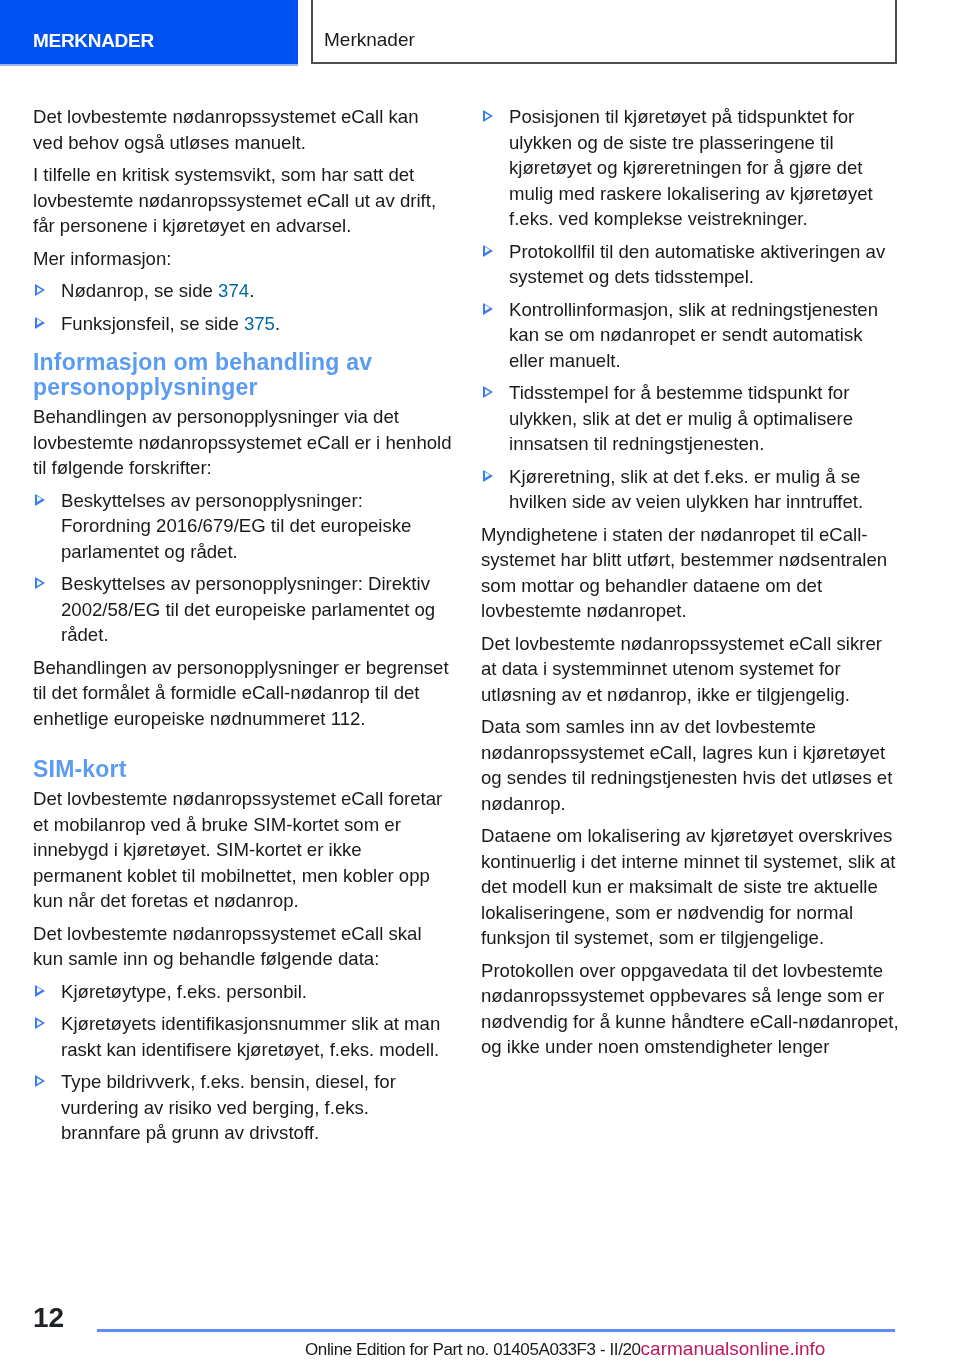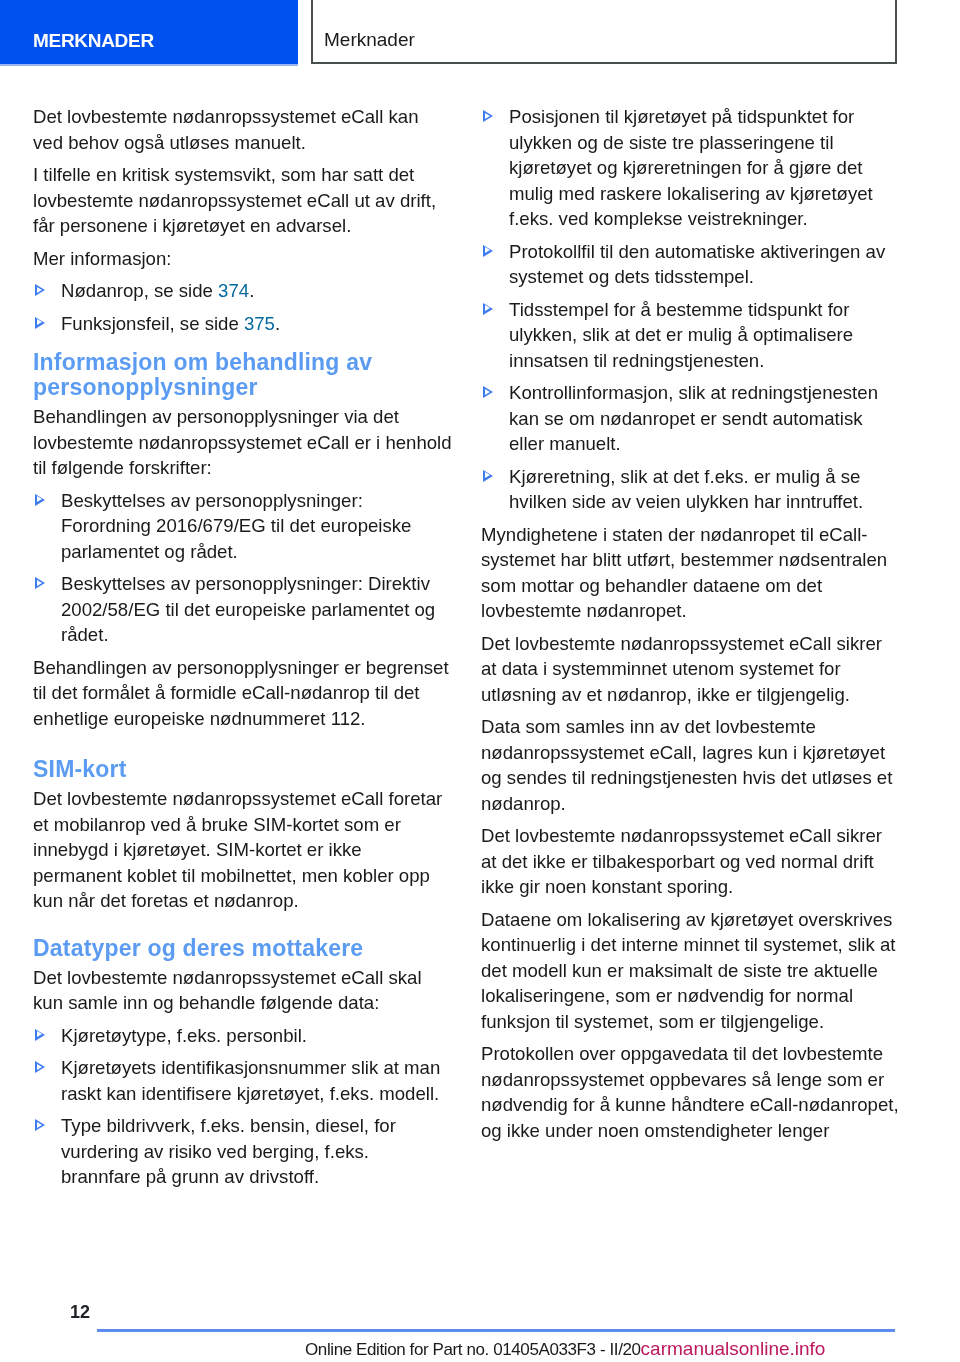--- a/index.html
+++ b/index.html
@@ -37,21 +37,21 @@
     border-top: 6px solid transparent; border-bottom: 6px solid transparent;
     border-left: 10px solid #3c7cf0;
   }
   ul.tri li .tri-icon::after {
     content: ""; position: absolute; left: -8.5px; top: -3.5px; width: 0; height: 0;
     border-top: 3.5px solid transparent; border-bottom: 3.5px solid transparent;
     border-left: 5.5px solid #ffffff;
   }
   a.ref { color: #0369a1; text-decoration: none; }
   .footer-num {
-    position: absolute; left: 33px; top: 1302px; font-size: 18px; font-weight: bold; color: #1f2326; margin-left: 37px;
+    position: absolute; left: 33px; top: 1302px; font-size: 28px; font-weight: bold; color: #1f2326;
   }
   .footer-line {
     position: absolute; left: 97px; top: 1329px; width: 798px; height: 3px; background: #5b8ef0;
   }
   .footer-text {
     position: absolute; left: 305px; top: 1338px; font-size: 17px; color: #1a1a1a; letter-spacing: -0.4px;
     white-space: nowrap;
   }
   .footer-text .wm { color: #be185d; font-size: 19px; letter-spacing: 0; }
 </style>
@@ -84,42 +84,40 @@
   <p>Behandlingen av personopplysninger via det lovbestemte nødanropssystemet eCall er i henhold til følgende forskrifter:</p>
   <ul class="tri">
     <li><span class="tri-icon"></span><span>Beskyttelses av personopplysninger: Forordning 2016/679/EG til det europeiske parlamentet og rådet.</span></li>
     <li><span class="tri-icon"></span><span>Beskyttelses av personopplysninger: Direktiv 2002/58/EG til det europeiske parlamentet og rådet.</span></li>
   </ul>
   <p>Behandlingen av personopplysninger er begrenset til det formålet å formidle eCall-nødanrop til det enhetlige europeiske nødnummeret 112.</p>
 
   <h2 style="margin-top:26px">SIM-kort</h2>
   <p>Det lovbestemte nødanropssystemet eCall foretar et mobilanrop ved å bruke SIM-kortet som er innebygd i kjøretøyet. SIM-kortet er ikke permanent koblet til mobilnettet, men kobler opp kun når det foretas et nødanrop.</p>
 
-  <h2 style="margin-top:22px">Datatyper og deres mottakere</h2>
   <p>Det lovbestemte nødanropssystemet eCall skal kun samle inn og behandle følgende data:</p>
   <ul class="tri">
     <li><span class="tri-icon"></span><span>Kjøretøytype, f.eks. personbil.</span></li>
     <li><span class="tri-icon"></span><span>Kjøretøyets identifikasjonsnummer slik at man raskt kan identifisere kjøretøyet, f.eks. modell.</span></li>
     <li><span class="tri-icon"></span><span>Type bildrivverk, f.eks. bensin, diesel, for vurdering av risiko ved berging, f.eks. brannfare på grunn av drivstoff.</span></li>
   </ul>
 </div>
 
 <div class="col col-right">
   <ul class="tri">
     <li><span class="tri-icon"></span><span>Posisjonen til kjøretøyet på tidspunktet for ulykken og de siste tre plasseringene til kjøretøyet og kjøreretningen for å gjøre det mulig med raskere lokalisering av kjøretøyet f.eks. ved komplekse veistrekninger.</span></li>
     <li><span class="tri-icon"></span><span>Protokollfil til den automatiske aktiveringen av systemet og dets tidsstempel.</span></li>
+    <li><span class="tri-icon"></span><span>Kontrollinformasjon, slik at redningstjenesten kan se om nødanropet er sendt automatisk eller manuelt.</span></li>
     <li><span class="tri-icon"></span><span>Tidsstempel for å bestemme tidspunkt for ulykken, slik at det er mulig å optimalisere innsatsen til redningstjenesten.</span></li>
-    <li><span class="tri-icon"></span><span>Kontrollinformasjon, slik at redningstjenesten kan se om nødanropet er sendt automatisk eller manuelt.</span></li>
     <li><span class="tri-icon"></span><span>Kjøreretning, slik at det f.eks. er mulig å se hvilken side av veien ulykken har inntruffet.</span></li>
   </ul>
   <p>Myndighetene i staten der nødanropet til eCall-systemet har blitt utført, bestemmer nødsentralen som mottar og behandler dataene om det lovbestemte nødanropet.</p>
 
   <p>Det lovbestemte nødanropssystemet eCall sikrer at data i systemminnet utenom systemet for utløsning av et nødanrop, ikke er tilgjengelig.</p>
   <p>Data som samles inn av det lovbestemte nødanropssystemet eCall, lagres kun i kjøretøyet og sendes til redningstjenesten hvis det utløses et nødanrop.</p>
-  <p>Det lovbestemte nødanropssystemet eCall sikrer at det ikke er tilbakesporbart og ved normal drift ikke gir noen konstant sporing.</p>
   <p>Dataene om lokalisering av kjøretøyet overskrives kontinuerlig i det interne minnet til systemet, slik at det modell kun er maksimalt de siste tre aktuelle lokaliseringene, som er nødvendig for normal funksjon til systemet, som er tilgjengelige.</p>
   <p>Protokollen over oppgavedata til det lovbestemte nødanropssystemet oppbevares så lenge som er nødvendig for å kunne håndtere eCall-nødanropet, og ikke under noen omstendigheter lenger</p>
 </div>
 
 <div class="footer-num">12</div>
 <div class="footer-line"></div>
 <div class="footer-text">
   <span>Online Edition for Part no. 01405A033F3 - II/20</span><span class="wm">carmanualsonline.info</span>
 </div>
 

